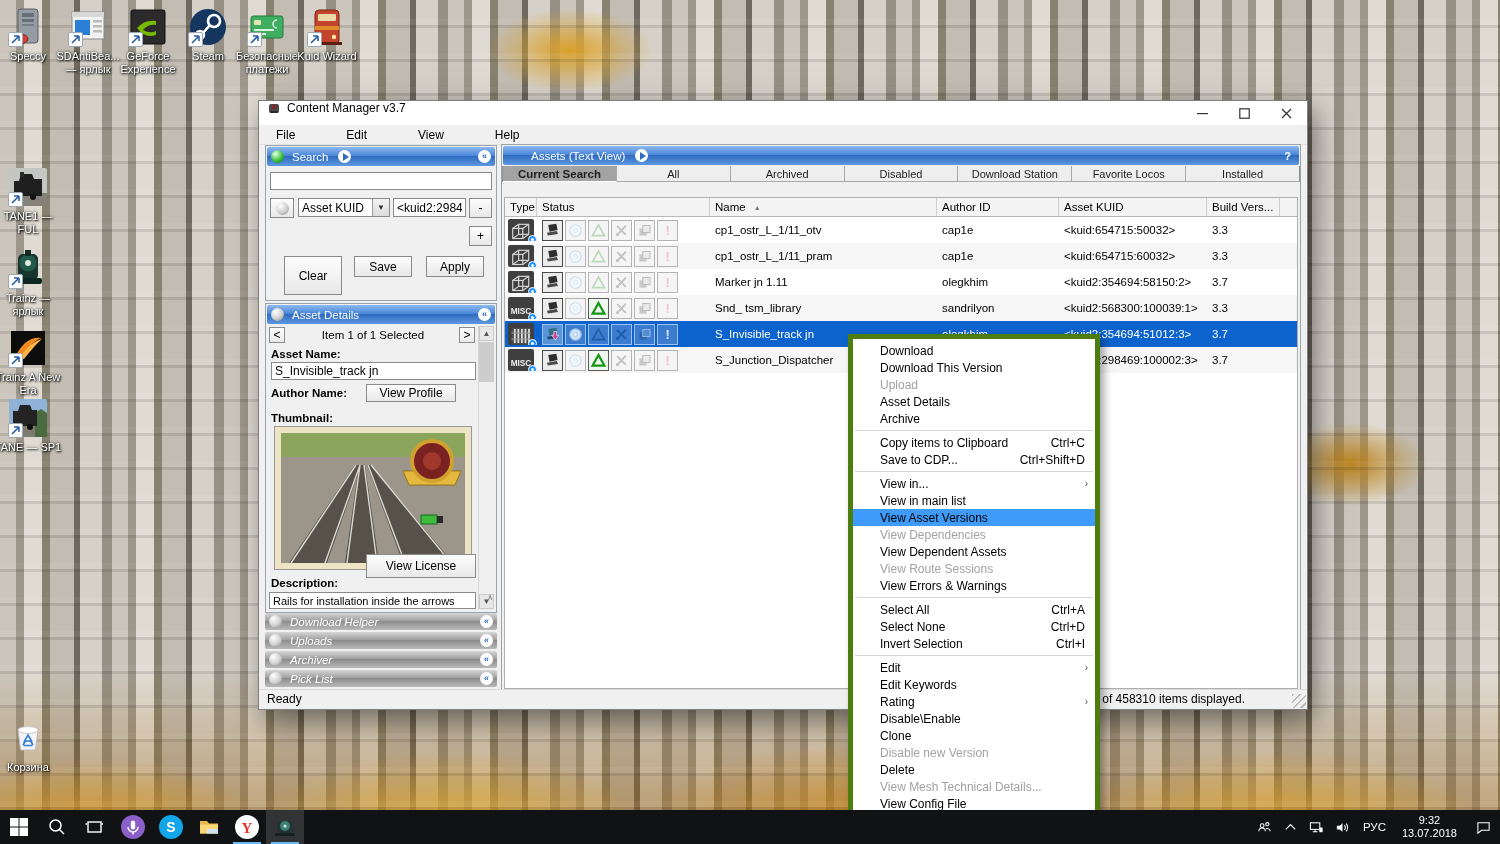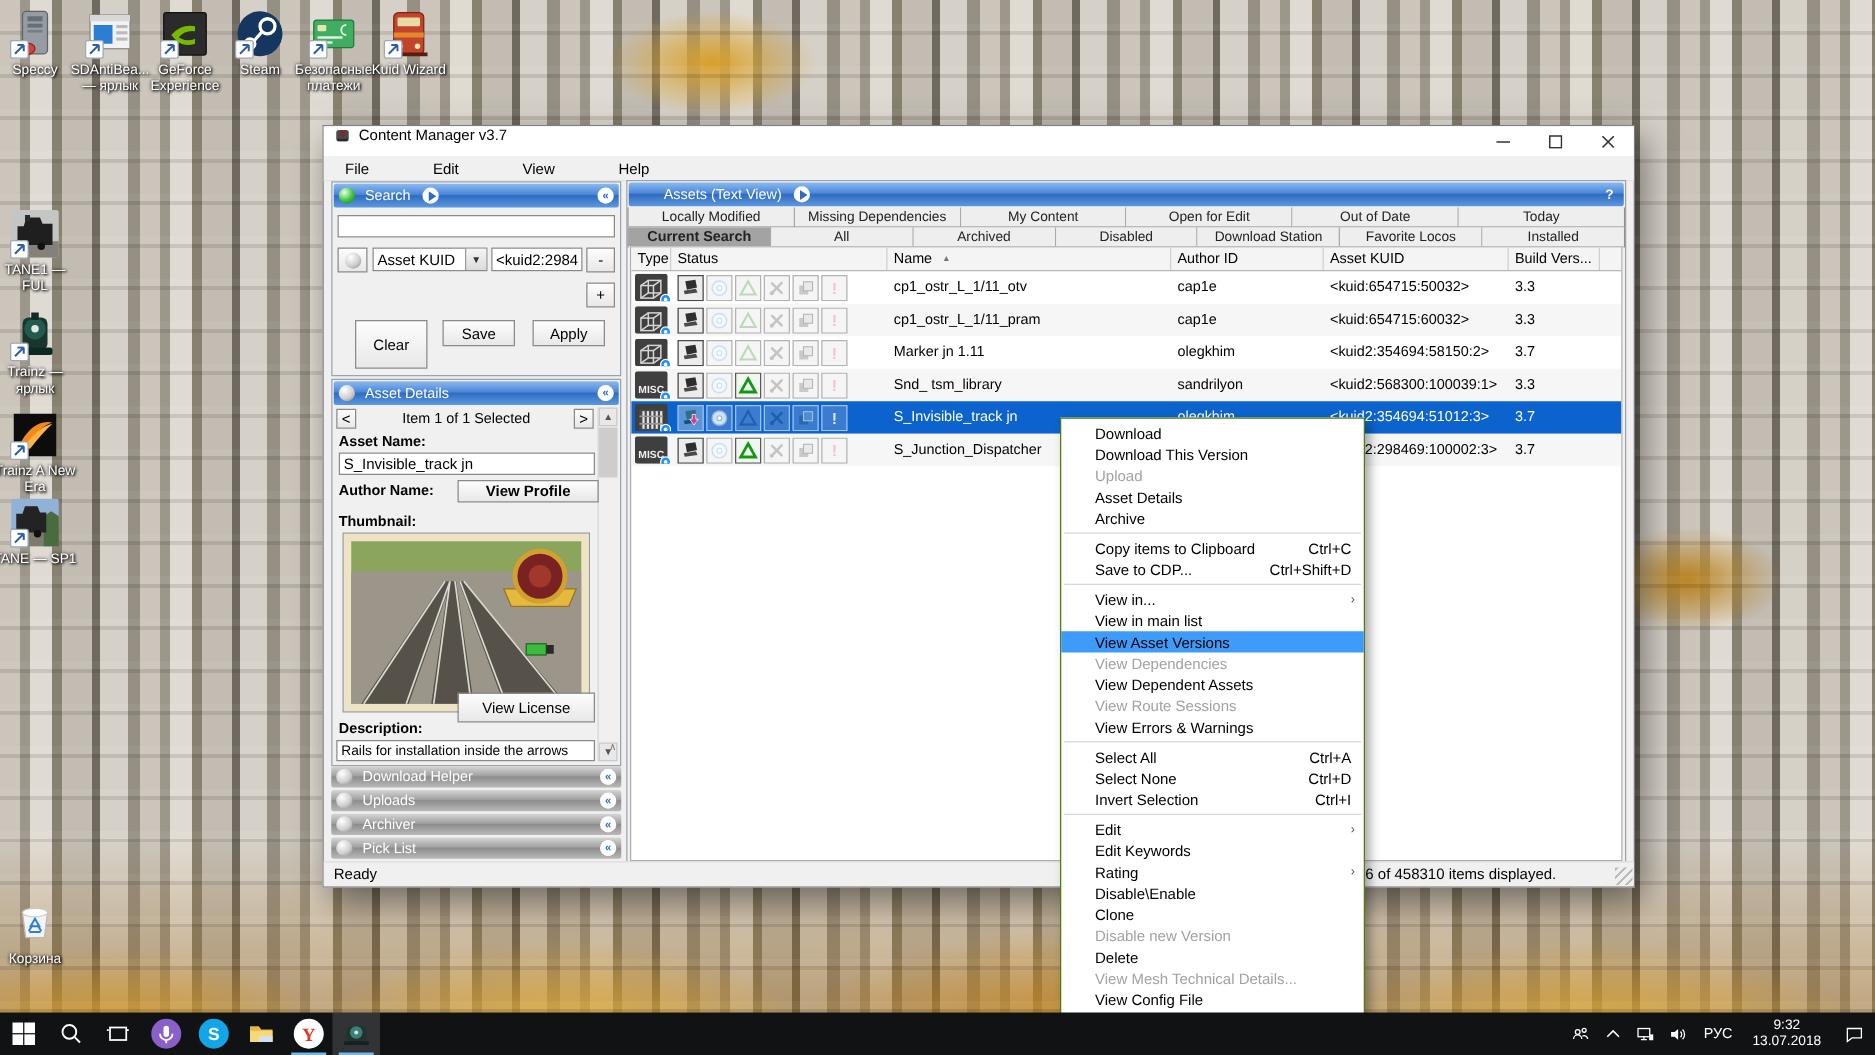--- a/index.html
+++ b/index.html
@@ -54,21 +54,21 @@
   .sphere.gray{background:radial-gradient(circle at 35% 30%, #ffffff, #cfcfcf 55%, #808080);}
   .hdr-play{width:13px;height:13px;border-radius:50%;background:#fff;margin-left:10px;display:flex;align-items:center;justify-content:center;}
   .hdr-play:before{content:"";border-left:6px solid #2f6cc0;border-top:4px solid transparent;border-bottom:4px solid transparent;margin-left:2px;}
   .hdr-chev{margin-left:auto;width:13px;height:13px;border-radius:50%;background:#fff;color:#2f6cc0;
     font-size:9px;line-height:13px;text-align:center;font-weight:bold;}
 
   #sidebar{position:absolute;left:6px;top:44px;width:232px;bottom:22px;}
   .sd-panel{position:absolute;left:0;width:232px;background:#f0f0f0;border:1px solid #9aa4ae;box-sizing:border-box;padding:1px;}
   #search-panel{top:0;height:156px;}
   #details-panel{top:158px;height:310px;}
-  .bar-collapsed{position:absolute;left:0;width:232px;height:14px;}
+  .bar-collapsed{position:absolute;left:0;width:232px;height:14px;font-style:italic;}
   .bar-collapsed .panel-hdr{height:17px;}
 
   .tinput{background:#fff;border:1px solid #8a8a8a;height:18px;font-size:12px;padding:0 3px;
     font-family:"Liberation Sans",sans-serif;box-sizing:border-box;}
   .btn{background:linear-gradient(#fdfdfd,#e8e8e8);border:1px solid #8a8a8a;font-size:12px;
     display:flex;align-items:center;justify-content:center;box-sizing:border-box;}
   .combo{background:#fff;border:1px solid #8a8a8a;height:19px;display:flex;align-items:center;font-size:12px;box-sizing:border-box;}
   .combo .cv{padding:0 3px;flex:1;}
   .combo .ca{width:16px;height:100%;background:linear-gradient(#f4f4f4,#dcdcdc);border-left:1px solid #9a9a9a;
     display:flex;align-items:center;justify-content:center;font-size:8px;color:#333;}
@@ -106,21 +106,21 @@
   .typebox .badge:after{content:"";position:absolute;left:2px;top:2px;width:3px;height:3px;background:#fff;border-radius:50%;}
   .sic{width:21px;height:21px;border:1px solid #b3b3b3;background:#f5f5f5;margin-right:2px;
     display:flex;align-items:center;justify-content:center;box-sizing:border-box;}
   .sic svg{width:17px;height:17px;}
   .sic.first{border-color:#4a4a4a;background:#ececec;}
   .sic.bright{border-color:#5a5a5a;background:#f0f7f0;}
   .sic.selc{border-color:#9dc2ea;background:#3b7cd1;}
   .sic.selc.first{background:#5b94d8;}
 
   
-  #ctxmenu{position:absolute;left:848px;top:334px;width:242px;background:#fff;border:1px solid #4d7c0f;
+  #ctxmenu{position:absolute;left:848px;top:334px;width:242px;background:#fff;border:5px solid #4d7c0f;
     box-shadow:4px 4px 8px rgba(0,0,0,.35);padding:3px 0;z-index:50;}
   .mi{display:flex;align-items:center;height:17px;padding:0 10px 0 27px;font-size:12px;position:relative;}
   .mi .sc{margin-left:auto;padding-left:18px;text-align:right;}
   .mi.dis{color:#a2a2a2;}
   .mi.hl{background:#3f9bfa;}
   .mi .sub{position:absolute;right:7px;font-size:10px;color:#555;}
   .msep{height:1px;background:#d7d7d7;margin:3px 2px;}
 
   
   #statusbar{position:absolute;left:0;right:0;bottom:0;height:19px;background:#f0f0f0;border-top:1px solid #dcdcdc;}
@@ -403,21 +403,21 @@
       <div style="position:absolute;left:22px;top:25px;width:170px;text-align:center;font-size:11.5px;">Item 1 of 1 Selected</div>
       <div class="btn" style="position:absolute;left:193px;top:23px;width:16px;height:16px;">&gt;</div>
       <div class="vsb" style="top:22px;bottom:3px;">
         <div class="sa">▲</div>
         <div class="sth"></div>
         <div class="sa" style="position:absolute;bottom:0;left:0;right:0;">▼</div>
       </div>
       <div class="blabel" style="position:absolute;left:5px;top:44px;">Asset Name:</div>
       <input class="tinput" style="position: absolute; left: 5px; top: 58px; width: 205px;" value="S_Invisible_track jn">
       <div class="blabel" style="position:absolute;left:5px;top:83px;">Author Name:</div>
-      <div class="btn" style="position:absolute;left:100px;top:80px;width:113px;height:18px;font-weight:bold;">View Profile</div>
+      <div class="btn" style="position:absolute;left:100px;top:80px;width:90px;height:18px;">View Profile</div>
       <div class="blabel" style="position:absolute;left:5px;top:108px;">Thumbnail:</div>
       <div id="thumb" style="position:absolute;left:8px;top:122px;width:196px;height:142px;">
         <svg width="196" height="142" viewBox="0 0 196 142">
           <rect x="0" y="0" width="196" height="142" fill="#ece4c4"></rect>
           <rect x="6" y="6" width="184" height="130" fill="#8ba55d"></rect>
           <rect x="6" y="30" width="184" height="106" fill="#9b958a"></rect>
           <polygon points="14,136 52,136 86,38 80,38" fill="#56524a"></polygon>
           <polygon points="70,136 104,136 90,38 84,38" fill="#56524a"></polygon>
           <polygon points="128,136 178,136 96,38 92,38" fill="#56524a"></polygon>
           <path d="M16 136 L81 38 M50 136 L85 38 M72 136 L85 38 M102 136 L89 38 M130 136 L93 38 M176 136 L96 38" stroke="#d9d9d2" stroke-width="1.4" fill="none"></path>
@@ -465,28 +465,20 @@
         </div>
       </div>
   </div>
 
   <div id="assets">
     <div class="panel-hdr blue" id="assets-hdr">
       <span style="margin-left:24px;">Assets (Text View)</span>
       <span class="hdr-play"></span>
       <span id="assets-help">?</span>
     </div>
-    <div class="tabrow" id="tabs1">
-        <div class="tab">Locally Modified</div>
-        <div class="tab">Missing Dependencies</div>
-        <div class="tab">My Content</div>
-        <div class="tab">Open for Edit</div>
-        <div class="tab">Out of Date</div>
-        <div class="tab">Today</div>
-      </div>
     <div class="tabrow" id="tabs2">
         <div class="tab active">Current Search</div>
         <div class="tab">All</div>
         <div class="tab">Archived</div>
         <div class="tab">Disabled</div>
         <div class="tab">Download Station</div>
         <div class="tab">Favorite Locos</div>
         <div class="tab">Installed</div>
       </div>
     <div id="grid">

